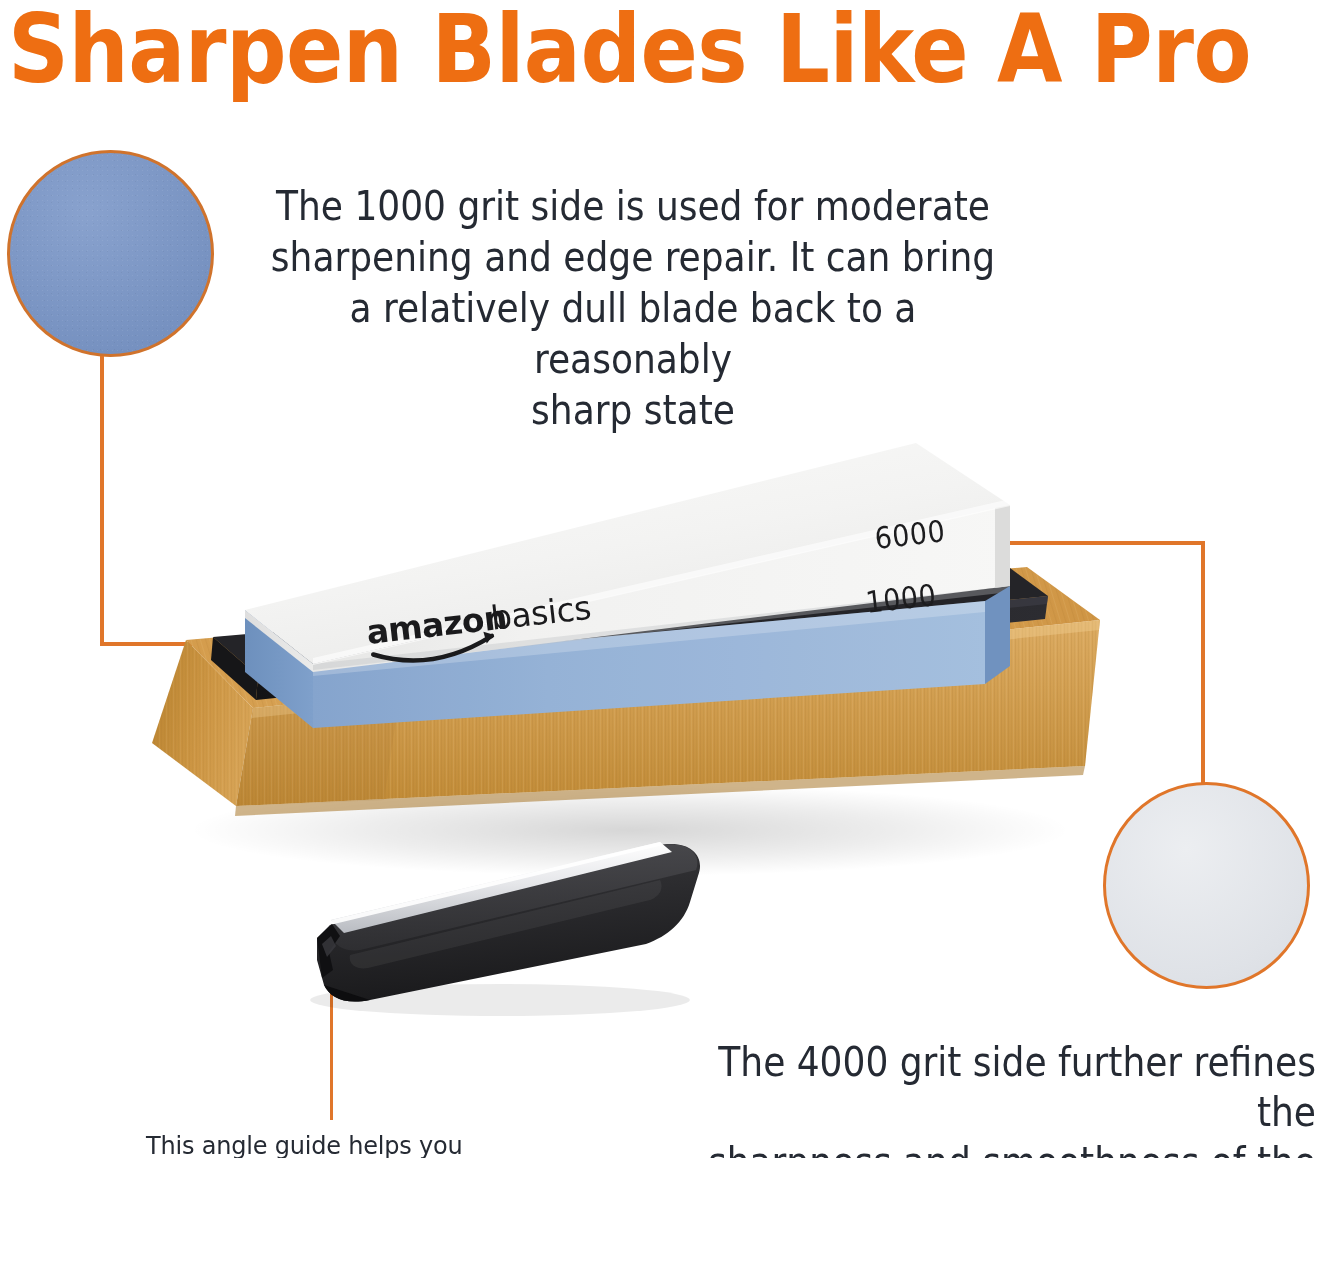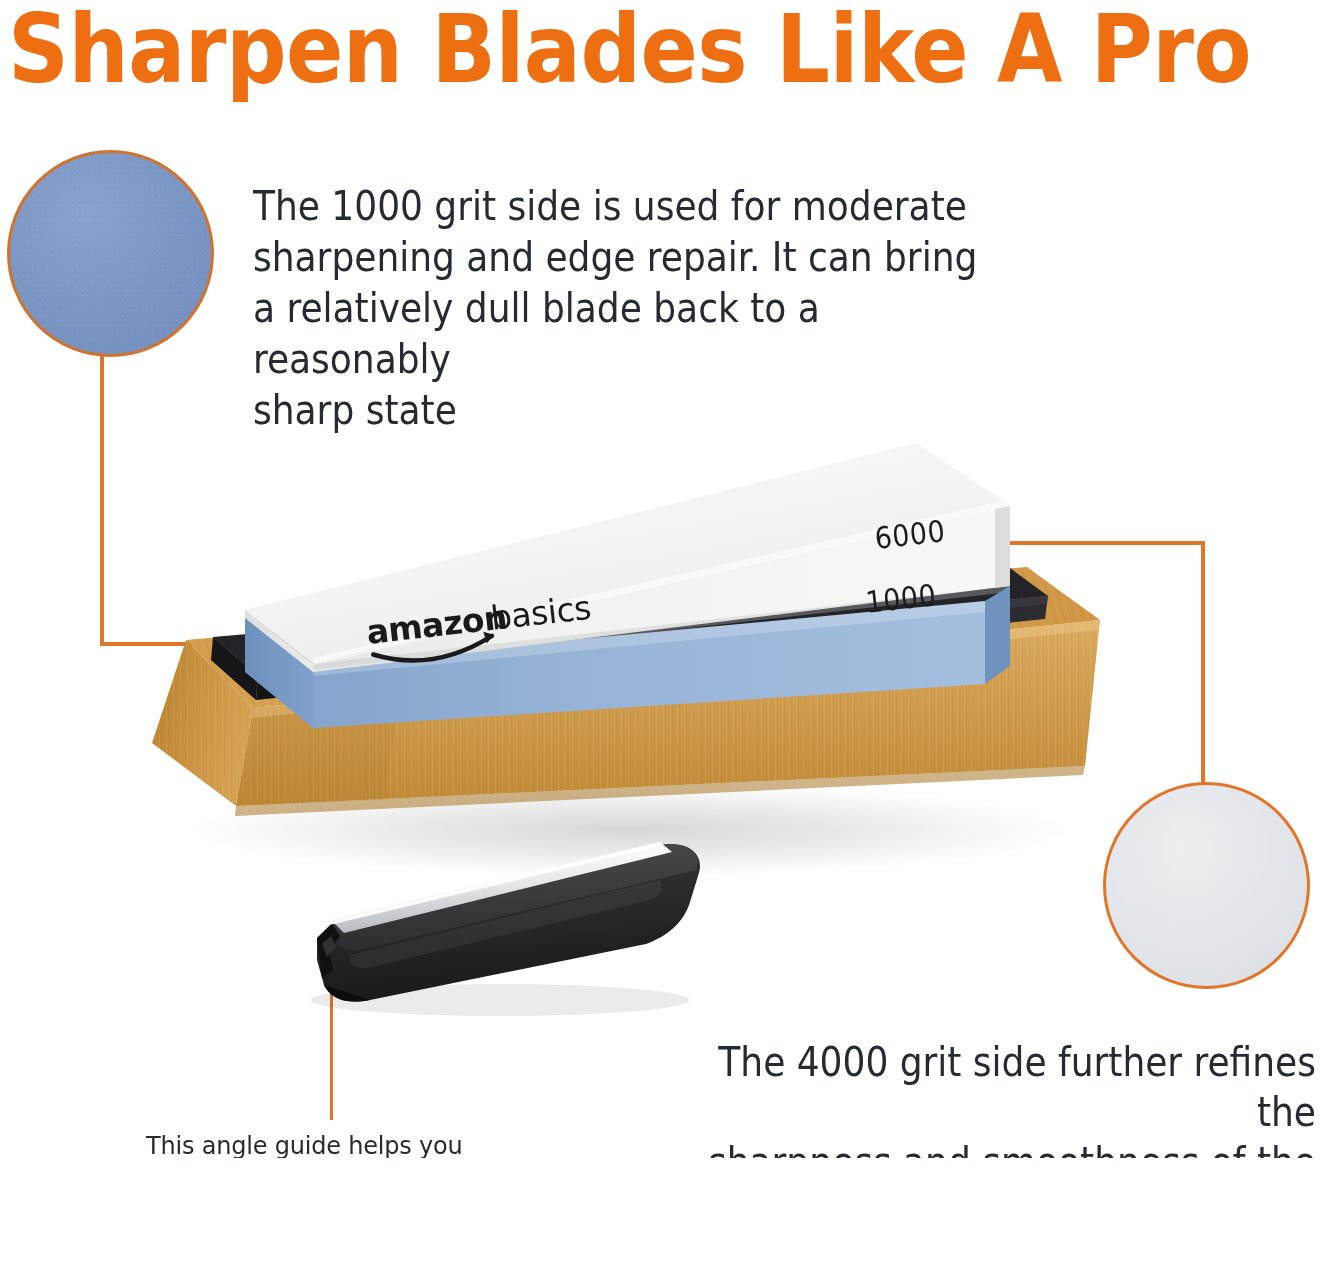--- a/index.html
+++ b/index.html
@@ -44,21 +44,21 @@
     font-family: "Liberation Sans Narrow", "DejaVu Sans Condensed", "Liberation Sans", sans-serif;
     font-weight: 400;
     font-size: 40px;
     line-height: 51px;
     white-space: pre-line;
   }
   #text-1000 {
     left: 253px;
     top: 181px;
     width: 760px;
-    text-align: left;
+    text-align: center;
   }
   #text-6000 {
     left: 648px;
     top: 1037px;
     width: 668px;
     text-align: right;
     line-height: 50px;
   }
   #text-angle {
     left: 146px;

